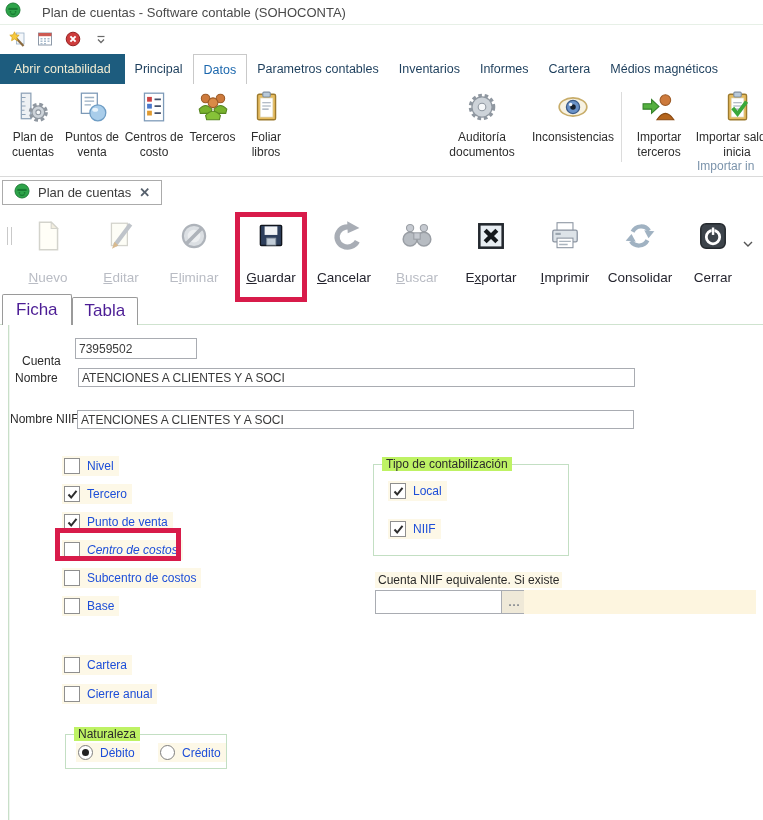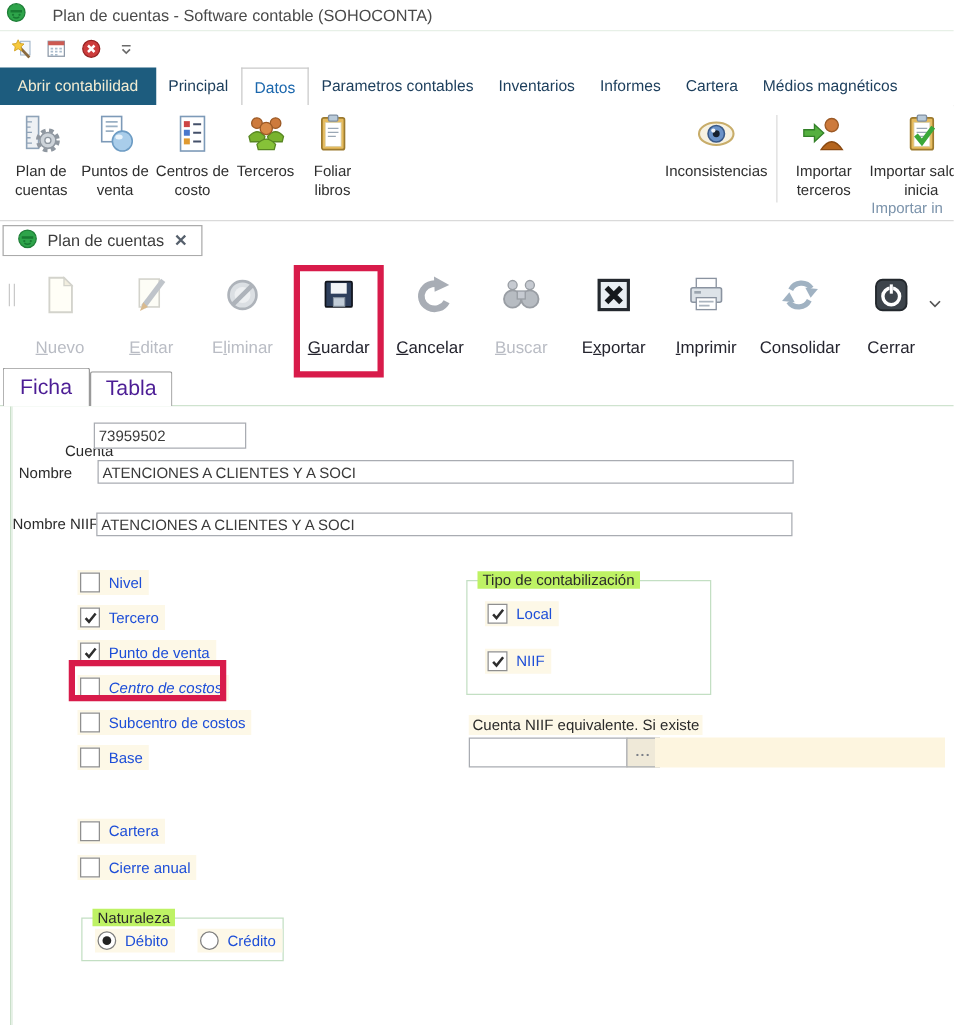--- a/index.html
+++ b/index.html
@@ -173,20 +173,30 @@
           <circle cx="9" cy="8" r="4" fill="#cd7a3c" stroke="#9c5a26"></circle>
           <path d="M3 18q6 -7 12 0l-1 4H4z" fill="#79b32e" stroke="#588722"></path>
           <circle cx="23" cy="8" r="4" fill="#cd7a3c" stroke="#9c5a26"></circle>
           <path d="M17 18q6 -7 12 0l-1 4h-10z" fill="#79b32e" stroke="#588722"></path>
           <circle cx="16" cy="12" r="4.6" fill="#d98a47" stroke="#9c5a26"></circle>
           <path d="M9 24q7 -8 14 0l-1 4H10z" fill="#86c238" stroke="#588722"></path>
         </svg>
       </div>
       <div class="rlbl">Terceros</div>
     </div>
+    <div class="rbtn" style="left: 437px; width: 90px;">
+      <div class="ric">
+        <svg width="34" height="34" viewBox="0 0 32 32">
+          <circle cx="16" cy="16" r="11" fill="none" stroke="#8f97a0" stroke-width="3" stroke-dasharray="3.4 2.6"></circle>
+          <circle cx="16" cy="16" r="9.5" fill="#cdd3d9" stroke="#8f97a0" stroke-width="1.2"></circle>
+          <circle cx="16" cy="16" r="3.61" fill="#f6f8fa" stroke="#8f97a0" stroke-width="1"></circle>
+        </svg>
+      </div>
+      <div class="rlbl">Auditoría documentos</div>
+    </div>
     <div class="rbtn" style="left: 527px; width: 92px;">
       <div class="ric">
         <svg width="34" height="34" viewBox="0 0 32 32">
           <ellipse cx="16" cy="16" rx="13" ry="8.5" fill="#f7f2e2" stroke="#c8ad6a" stroke-width="1.6"></ellipse>
           <circle cx="16" cy="16" r="6.2" fill="#6a92c8" stroke="#3a5a88" stroke-width="1.2"></circle>
           <circle cx="16" cy="16" r="2.6" fill="#16202e"></circle>
           <circle cx="13.8" cy="13.6" r="1.6" fill="#fff" opacity="0.9"></circle>
         </svg>
       </div>
       <div class="rlbl">Inconsistencias</div>
@@ -382,21 +392,21 @@
         <span class="radio sel"></span>
         <span class="chk-label">Débito</span>
       </div>
       <div class="g-opt" style="left: 92px; top: 8px;">
         <span class="radio"></span>
         <span class="chk-label">Crédito</span>
       </div>
     </div>
 
   <div class="red-box" style="left:55px;top:203px;width:126px;height:33px;"></div>
-<div class="flabel" style="left: 22px; top: 29px; margin-left: 30px;">Cuenta</div>
+<div class="flabel" style="left: 22px; top: 29px;">Cuenta</div>
     <input class="finput" value="73959502" style="left: 75px; top: 13px; width: 122px; height: 21px;">
     <div class="flabel" style="left: 15px; top: 46px;">Nombre</div>
     <input class="finput" value="ATENCIONES A CLIENTES Y A SOCI" style="left: 78px; top: 43px; width: 557px; height: 19px;">
     <div class="flabel" style="left: 10px; top: 87px;">Nombre NIIF</div>
     <input class="finput" value="ATENCIONES A CLIENTES Y A SOCI" style="left: 77px; top: 85px; width: 557px; height: 19px;">
     <div class="chk-row" style="left: 62px; top: 131px;">
       <div class="chk-box"></div>
       <span class="chk-label">Nivel</span>
     </div>
     <div class="chk-row" style="left: 62px; top: 159px;">

